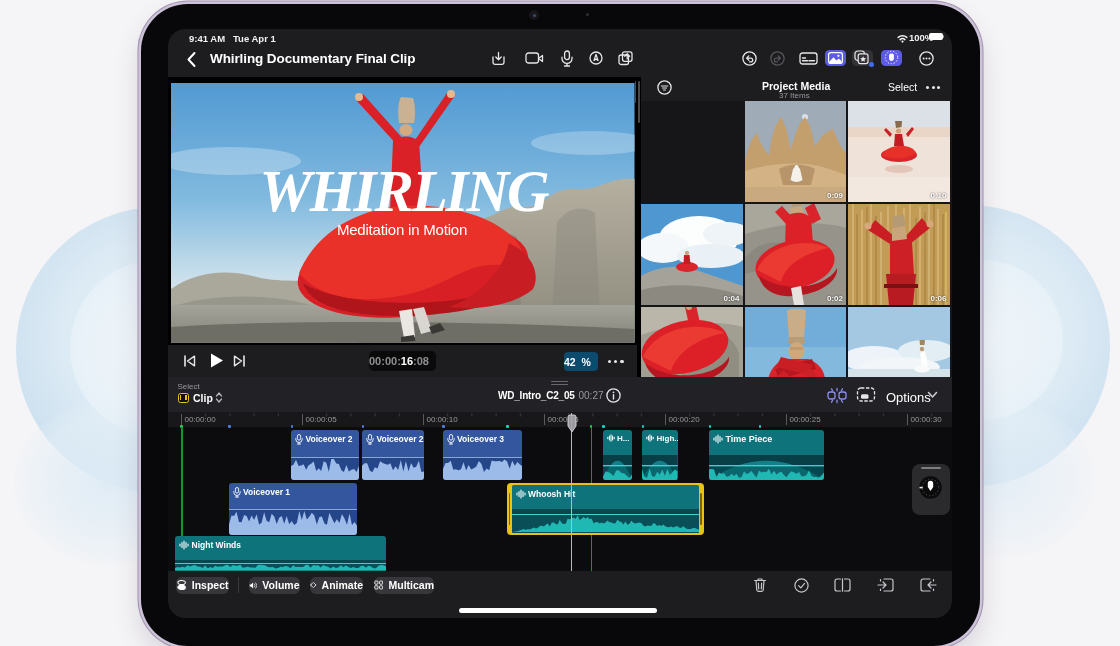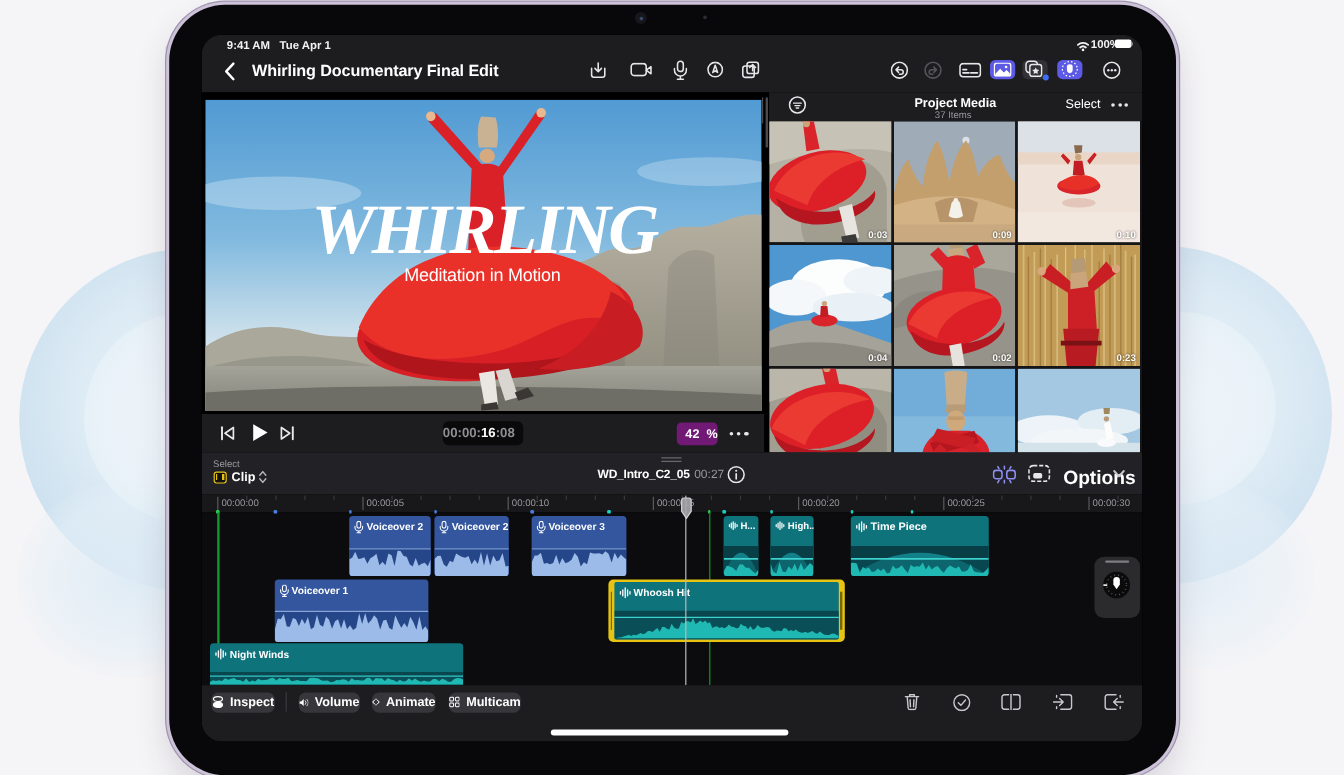--- a/index.html
+++ b/index.html
@@ -44,21 +44,21 @@
           <path d="M4.1 6.6 a3.6 3.6 0 0 1 4.8 0" stroke-width="1.5"></path>
         </g>
         <circle cx="6.5" cy="8.6" r="1.1" fill="#f2f2f2"></circle>
       </svg>
 <div class="txt" style="left:741px;top:3px;font-size:9.5px;font-weight:bold;color:#f2f2f2">100%</div>
 <div class="a" style="left:761px;top:3.8px;width:13.5px;height:7.4px;background:#fff;border-radius:2px"></div>
 <div class="a" style="left:775px;top:6.2px;width:1.3px;height:2.8px;background:#9a9aa0;border-radius:0 1px 1px 0"></div>
 <svg class="a" style="left:17px;top:21.5px" width="13" height="17" viewBox="0 0 13 17">
         <path d="M9.5 2 L3.5 8.5 L9.5 15" stroke="#fff" stroke-width="2" fill="none" stroke-linecap="round" stroke-linejoin="round"></path>
       </svg>
-<div class="txt" style="left:42px;top:22px;font-size:13.5px;font-weight:bold;color:#fff;letter-spacing:-.1px">Whirling Documentary Final Edit</div>
+<div class="txt" style="left:42px;top:22px;font-size:13.5px;font-weight:bold;color:#fff;letter-spacing:-.1px">Whirling Documentary Final Clip</div>
 
 <svg class="a" style="left:323px;top:21.5px" width="15" height="15" viewBox="0 0 15 15">
         <path d="M2 6 v5.5 a1.8 1.8 0 0 0 1.8 1.8 h7.4 a1.8 1.8 0 0 0 1.8-1.8 V6" stroke="#e6e6e9" fill="none" stroke-width="1.3" stroke-linecap="round" stroke-linejoin="round"></path>
         <path d="M7.5 1.5 v7 M4.8 6 l2.7 2.8 L10.2 6" stroke="#e6e6e9" fill="none" stroke-width="1.3" stroke-linecap="round" stroke-linejoin="round"></path>
       </svg>
 <svg class="a" style="left:357px;top:23px" width="19" height="12" viewBox="0 0 19 12">
         <rect x="1" y="1" width="12.5" height="10" rx="2.5" stroke="#e6e6e9" fill="none" stroke-width="1.3" stroke-linecap="round" stroke-linejoin="round"></rect>
         <path d="M13.5 6.5 L17.5 3.5 V9.5 L13.5 6.5Z" stroke="#e6e6e9" fill="none" stroke-width="1.3" stroke-linecap="round" stroke-linejoin="round"></path>
       </svg>
 <svg class="a" style="left:393px;top:20.5px" width="12" height="17" viewBox="0 0 12 17">
@@ -178,21 +178,21 @@
 <svg class="a" style="left:41px;top:323px" width="15" height="17" viewBox="0 0 15 17">
         <path d="M2 1.5 L14 8.5 L2 15.5Z" fill="#fff"></path>
       </svg>
 <svg class="a" style="left:65px;top:325px" width="13" height="14" viewBox="0 0 13 14">
         <path d="M11 2 V12" stroke="#e8e8ea" stroke-width="1.6" stroke-linecap="round"></path>
         <path d="M1.5 2.2 V11.8 L8.5 7Z" fill="none" stroke="#e8e8ea" stroke-width="1.4" stroke-linejoin="round"></path>
       </svg>
 <div class="a" style="left:201px;top:322px;width:67px;height:20px;background:#0a0a0a;border-radius:5px;display:flex;align-items:center;justify-content:flex-start">
         <span style="font-size:11px;color:#8e8e93;font-weight:bold">00:00:<span style="color:#fff">16</span>:08</span>
       </div>
-<div class="a" style="left:396px;top:323px;width:34px;height:19px;background:#701a75;border-radius:4px;display:flex;align-items:center;justify-content:flex-end">
+<div class="a" style="left:396px;top:323px;width:34px;height:19px;background:#0c4a6e;border-radius:4px;display:flex;align-items:center;justify-content:flex-start">
         <span style="font-size:10.5px;color:#fff;font-weight:bold">42&nbsp;&nbsp;%</span>
       </div>
 <div class="a" style="left:440px;top:331px;width:16px;height:4px;display:flex;gap:3px">
         <i style="width:3.2px;height:3.2px;border-radius:50%;background:#e8e8ea"></i>
         <i style="width:3.2px;height:3.2px;border-radius:50%;background:#e8e8ea"></i>
         <i style="width:3.2px;height:3.2px;border-radius:50%;background:#e8e8ea"></i>
       </div>
 <div class="a" style="left:469px;top:48px;width:4px;height:299.5px;background:#000"></div>
 <div class="a" style="left:473px;top:48px;width:311px;height:299.5px;background:#161618"></div>
 <div class="a" style="left:466.5px;top:52px;width:1.5px;height:22px;background:#4a4a4e;border-radius:1px"></div>
@@ -202,35 +202,20 @@
         <circle cx="7.5" cy="7.5" r="6.6" stroke="#e6e6e9" fill="none" stroke-width="1.3" stroke-linecap="round" stroke-linejoin="round"></circle>
         <path d="M4.3 6 h6.4 M5.4 8 h4.2 M6.5 10 h2" stroke="#e6e6e9" stroke-width="1.1" stroke-linecap="round"></path>
       </svg>
 <div class="txt" style="left:594px;top:51px;font-size:10.5px;font-weight:bold;color:#fff">Project Media</div>
 <div class="txt" style="left:611px;top:62px;font-size:8px;color:#98989d">37 Items</div>
 <div class="txt" style="left:720px;top:52px;font-size:10.5px;color:#fff">Select</div>
 <div class="a" style="left:758px;top:56.5px;width:15px;height:4px;display:flex;gap:2.6px">
         <i style="width:3px;height:3px;border-radius:50%;background:#e8e8ea"></i>
         <i style="width:3px;height:3px;border-radius:50%;background:#e8e8ea"></i>
         <i style="width:3px;height:3px;border-radius:50%;background:#e8e8ea"></i>
-      </div>
-<div class="thumb" style="left:473px;top:72px;width:101.5px;height:101px">
-        <svg width="101.5" height="101" viewBox="0 0 101.5 101" preserveAspectRatio="xMidYMin slice">
-          <rect width="102" height="101" fill="#b5b1a4"></rect>
-<path d="M0 0 H102 V26 C76 20 40 24 0 36Z" fill="#c6c2b5"></path>
-<path d="M70 30 C86 34 96 44 98 56 L98 101 H30 C20 80 30 48 70 30Z" fill="#a19d8f"></path>
-<path d="M28 0 l9 -1 5 24 -11 2z" fill="#d8242a"></path>
-<circle cx="31" cy="2" r="3" fill="#caa57c"></circle>
-<ellipse cx="40" cy="50" rx="42" ry="24" fill="#dd2027" transform="rotate(-16 40 50)"></ellipse>
-<path d="M4 58 C16 30 54 18 80 32 C60 36 38 50 32 70Z" fill="#ea3a32"></path>
-<path d="M6 64 C30 82 74 78 88 58 C92 72 64 88 36 86 C18 84 8 76 6 64Z" fill="#b5161f"></path>
-<path d="M58 72 l11 -3 6 28 -10 3z" fill="#e8e4e0"></path>
-<path d="M60 96 l12 -2 2 7 -13 0z" fill="#3a3a38"></path>
-        </svg>
-        <div class="tc">0:03</div>
       </div>
 <div class="thumb" style="left:576.5px;top:72px;width:101.5px;height:101px">
         <svg width="101.5" height="101" viewBox="0 0 101.5 101" preserveAspectRatio="xMidYMin slice">
           <rect width="102" height="101" fill="#9fabb6"></rect>
 <circle cx="60" cy="16" r="3" fill="#e4e9ee" opacity=".85"></circle>
 <path d="M0 101 V60 C4 42 8 36 12 32 C16 44 20 50 24 54 C26 36 30 24 36 16 C42 26 44 40 46 50 C50 32 54 22 60 16 C66 24 68 36 70 46 C76 34 82 30 88 28 C92 38 96 48 102 52 V101Z" fill="#c49f6e"></path>
 <path d="M0 101 V70 C24 62 56 60 78 66 L102 74 V101Z" fill="#d3b285"></path>
 <path d="M34 68 C44 62 60 62 70 68 L66 84 H38Z" fill="#b8946a"></path>
 <path d="M48 68 c2.5 -3 5 -3 7 0 l2.5 11 c-4 2.5 -8 2.5 -12 0z" fill="#f4f1ea"></path>
 <circle cx="51.5" cy="66" r="2" fill="#f4f1ea"></circle>
@@ -301,21 +286,21 @@
 <path d="M20 26 L42 40 47 33 27 16Z" fill="#c81e24"></path>
           <path d="M82 24 L62 40 57 33 74 14Z" fill="#c81e24"></path>
 <circle cx="20" cy="22" r="3.5" fill="#d8a87c"></circle>
           <circle cx="82" cy="20" r="3.5" fill="#d8a87c"></circle>
 <path d="M42 36 C52 31 60 32 64 38 L66 70 L42 72Z" fill="#cc2026"></path>
 <path d="M44 24 l13 -2 2 13 -15 2z" fill="#caa57c"></path>
 <path d="M45 12 l11 -1 1.5 11 -13 1.5z" fill="#b59a76"></path>
 <path d="M38 70 h30 l-3 31 h-24z" fill="#b81b21"></path>
 <path d="M36 80 h34 v4 h-34z" fill="#7a1115"></path>
         </svg>
-        <div class="tc">0:23</div>
+        <div class="tc">0:06</div>
       </div>
 <div class="thumb" style="left:473px;top:278px;width:101.5px;height:69.5px">
         <svg width="101.5" height="69.5" viewBox="0 0 101.5 101" preserveAspectRatio="xMidYMin slice">
           <rect width="102" height="101" fill="#a19e92"></rect>
 <path d="M0 0 H102 V20 C70 12 34 16 0 28Z" fill="#bab7aa"></path>
 <path d="M64 20 C84 24 96 36 98 48 L98 70 H40Z" fill="#908d81"></path>
 <path d="M44 0 l11 -2 4 18 -11 2z" fill="#d8242a"></path>
 <circle cx="48" cy="0" r="3" fill="#caa57c"></circle>
 <ellipse cx="44" cy="40" rx="44" ry="26" fill="#dd2027" transform="rotate(-13 44 40)"></ellipse>
 <path d="M2 50 C14 22 56 12 84 26 C60 30 36 44 30 64Z" fill="#ea3a32"></path>
@@ -370,21 +355,21 @@
       </svg>
 <svg class="a" style="left:659px;top:357.5px" width="20" height="17" viewBox="0 0 20 17">
         <rect x="1" y="5" width="7" height="7" rx="2.2" stroke="#8d8df2" fill="none" stroke-width="1.3" stroke-linecap="round"></rect>
         <rect x="12" y="5" width="7" height="7" rx="2.2" stroke="#8d8df2" fill="none" stroke-width="1.3" stroke-linecap="round"></rect>
         <path d="M10 1.5 V3.8 M10 13.2 V15.5 M4.5 1.8 L5.5 3.6 M15.5 1.8 L14.5 3.6 M4.5 15.2 L5.5 13.4 M15.5 15.2 L14.5 13.4" stroke="#8d8df2" fill="none" stroke-width="1.3" stroke-linecap="round"></path>
       </svg>
 <svg class="a" style="left:688px;top:357px" width="20" height="17" viewBox="0 0 20 17">
         <rect x="1.5" y="2" width="17" height="13" rx="3.5" stroke="#e6e6e9" stroke-width="1.3" fill="none" stroke-dasharray="3.4 1.6"></rect>
         <rect x="5" y="8.2" width="7.5" height="4.6" rx="1.5" fill="#e6e6e9"></rect>
       </svg>
-<div class="txt" style="left:718px;top:360.5px;font-size:16px;font-weight:bold;color:#fff">Options</div>
+<div class="txt" style="left:718px;top:360.5px;font-size:13px;font-weight:normal;color:#fff">Options</div>
 <svg class="a" style="left:759px;top:362px" width="11" height="8" viewBox="0 0 11 8">
         <path d="M1.5 1.5 L5.5 6 L9.5 1.5" stroke="#c8c8cc" stroke-width="1.6" fill="none" stroke-linecap="round" stroke-linejoin="round"></path>
       </svg>
 <div class="bar" style="top:383px;height:14.5px;background:#18181a"></div>
 <div class="bar" style="top:397.5px;height:144px;background:#0c0c0e"></div>
 <svg class="a" style="left:0;top:383px" width="784" height="14.5" viewBox="0 0 784 14.5">
         <rect x="13.0" y="2" width="1" height="11" fill="#5a5a5e"></rect>
         <rect x="37.2" y="1" width="1" height="3.5" fill="#3a3a3e"></rect>
         <rect x="61.4" y="1" width="1" height="3.5" fill="#3a3a3e"></rect>
         <rect x="85.6" y="1" width="1" height="3.5" fill="#3a3a3e"></rect>

